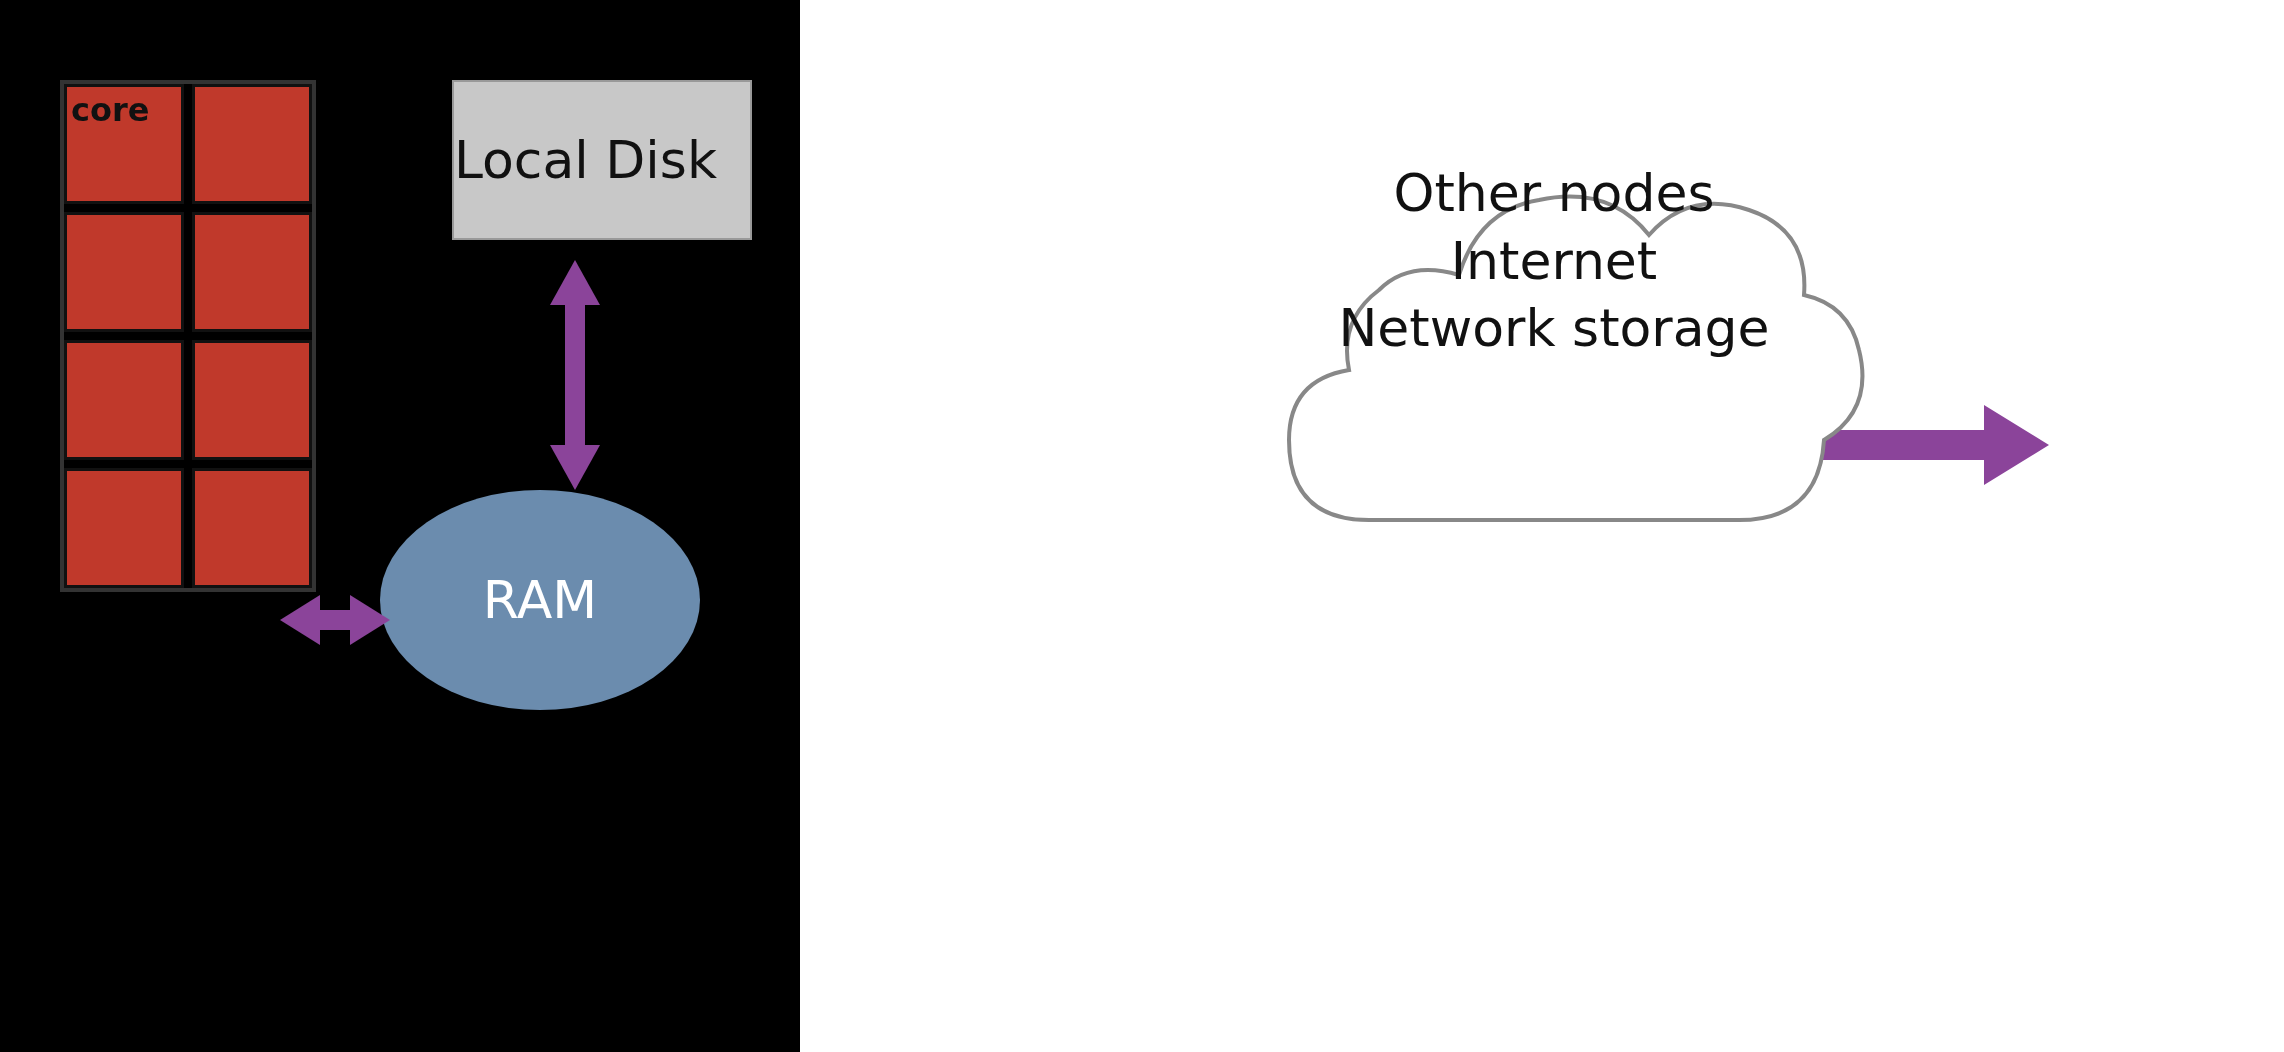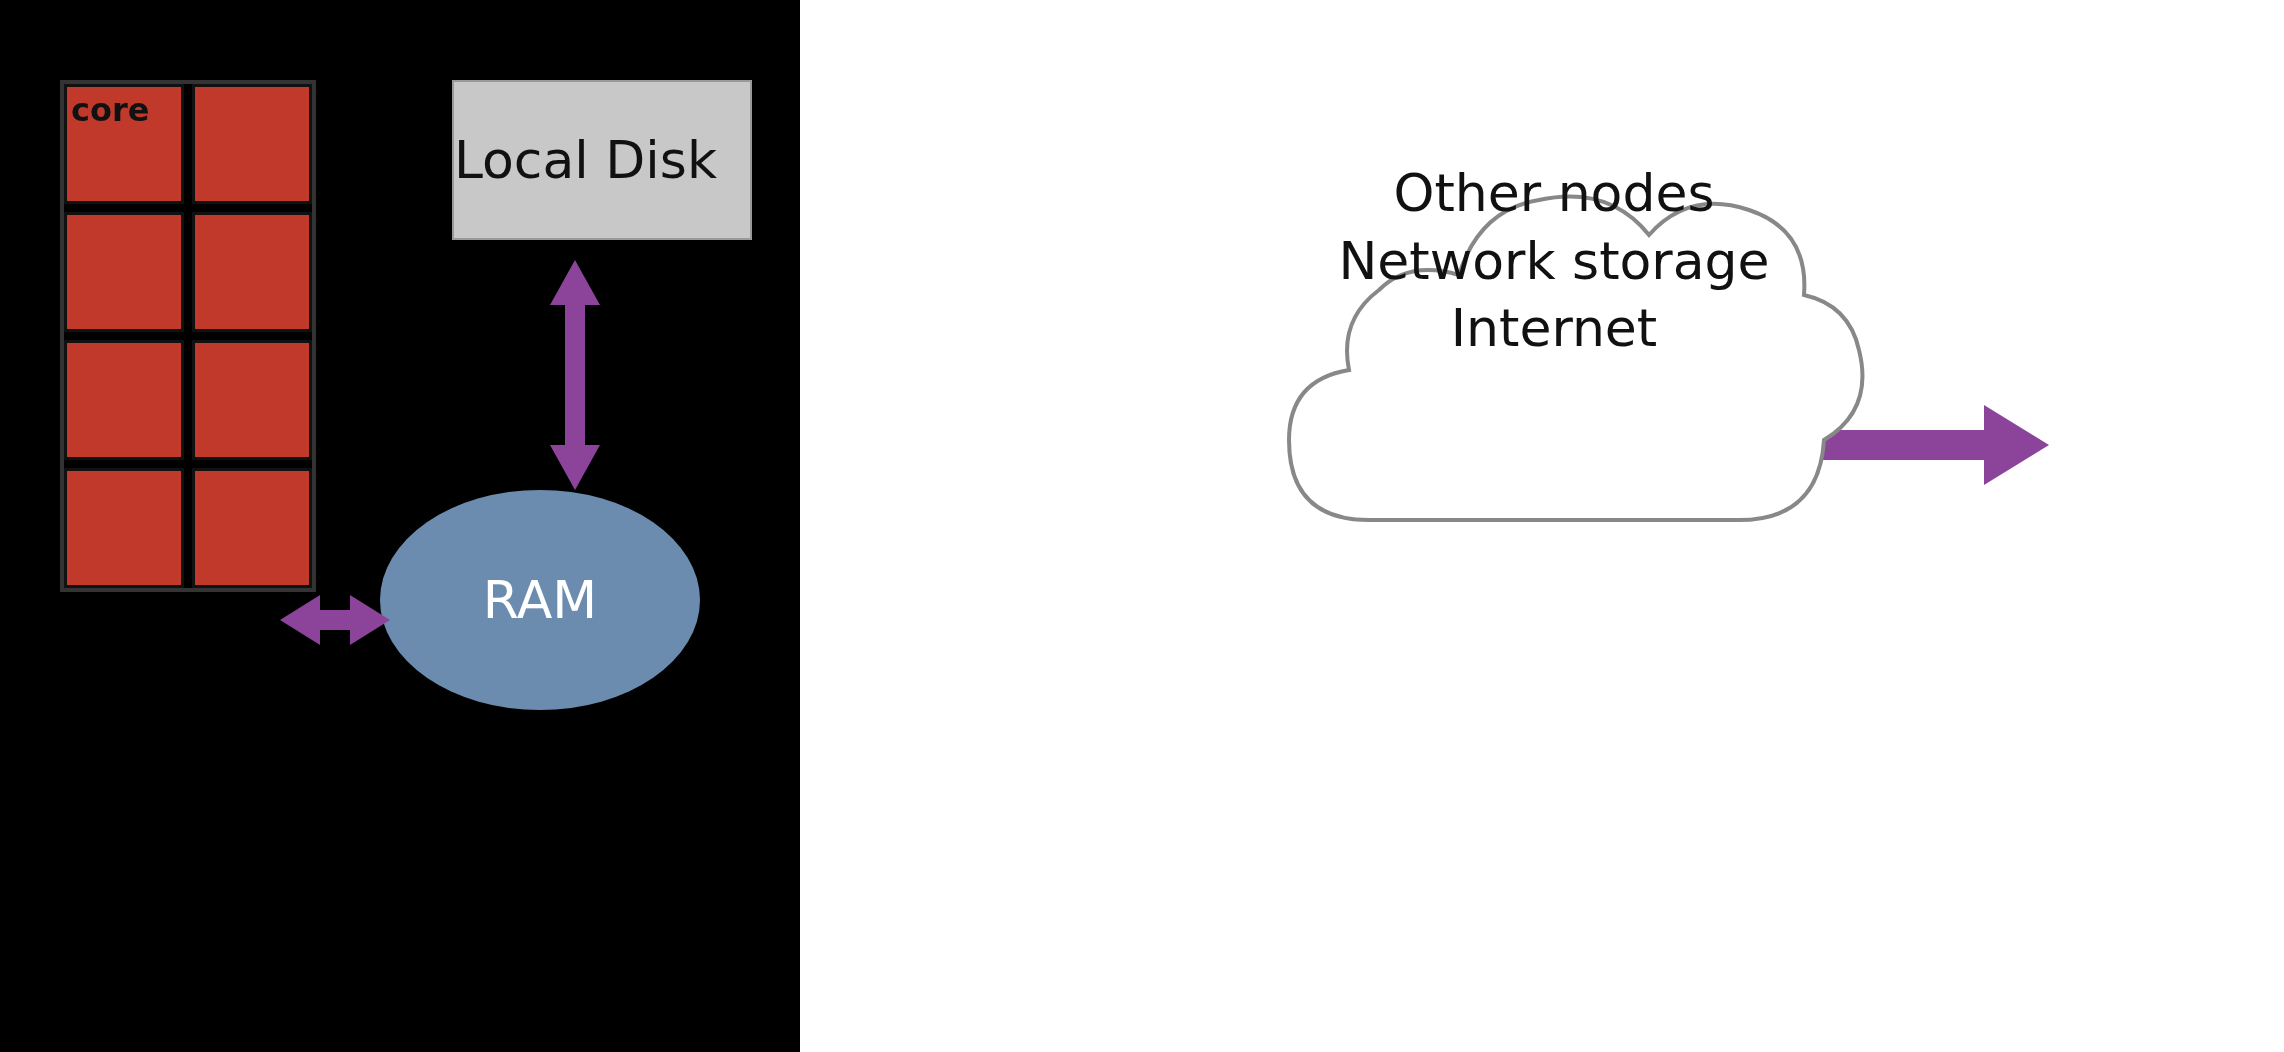--- a/index.html
+++ b/index.html
@@ -247,19 +247,19 @@
             Q 645,290 595,320
             Q 590,400 510,400
             Z
           " fill="white" stroke="#888" stroke-width="4"></path>
         </g>
       </svg>
     </div>
 
     <div class="cloud-text-container">
       <div class="cloud-text-line">Other nodes</div>
+      <div class="cloud-text-line">Internet</div>
       <div class="cloud-text-line">Network storage</div>
-      <div class="cloud-text-line">Internet</div>
     </div>
 
   </div>
 
 </div>
 
 </body></html>

